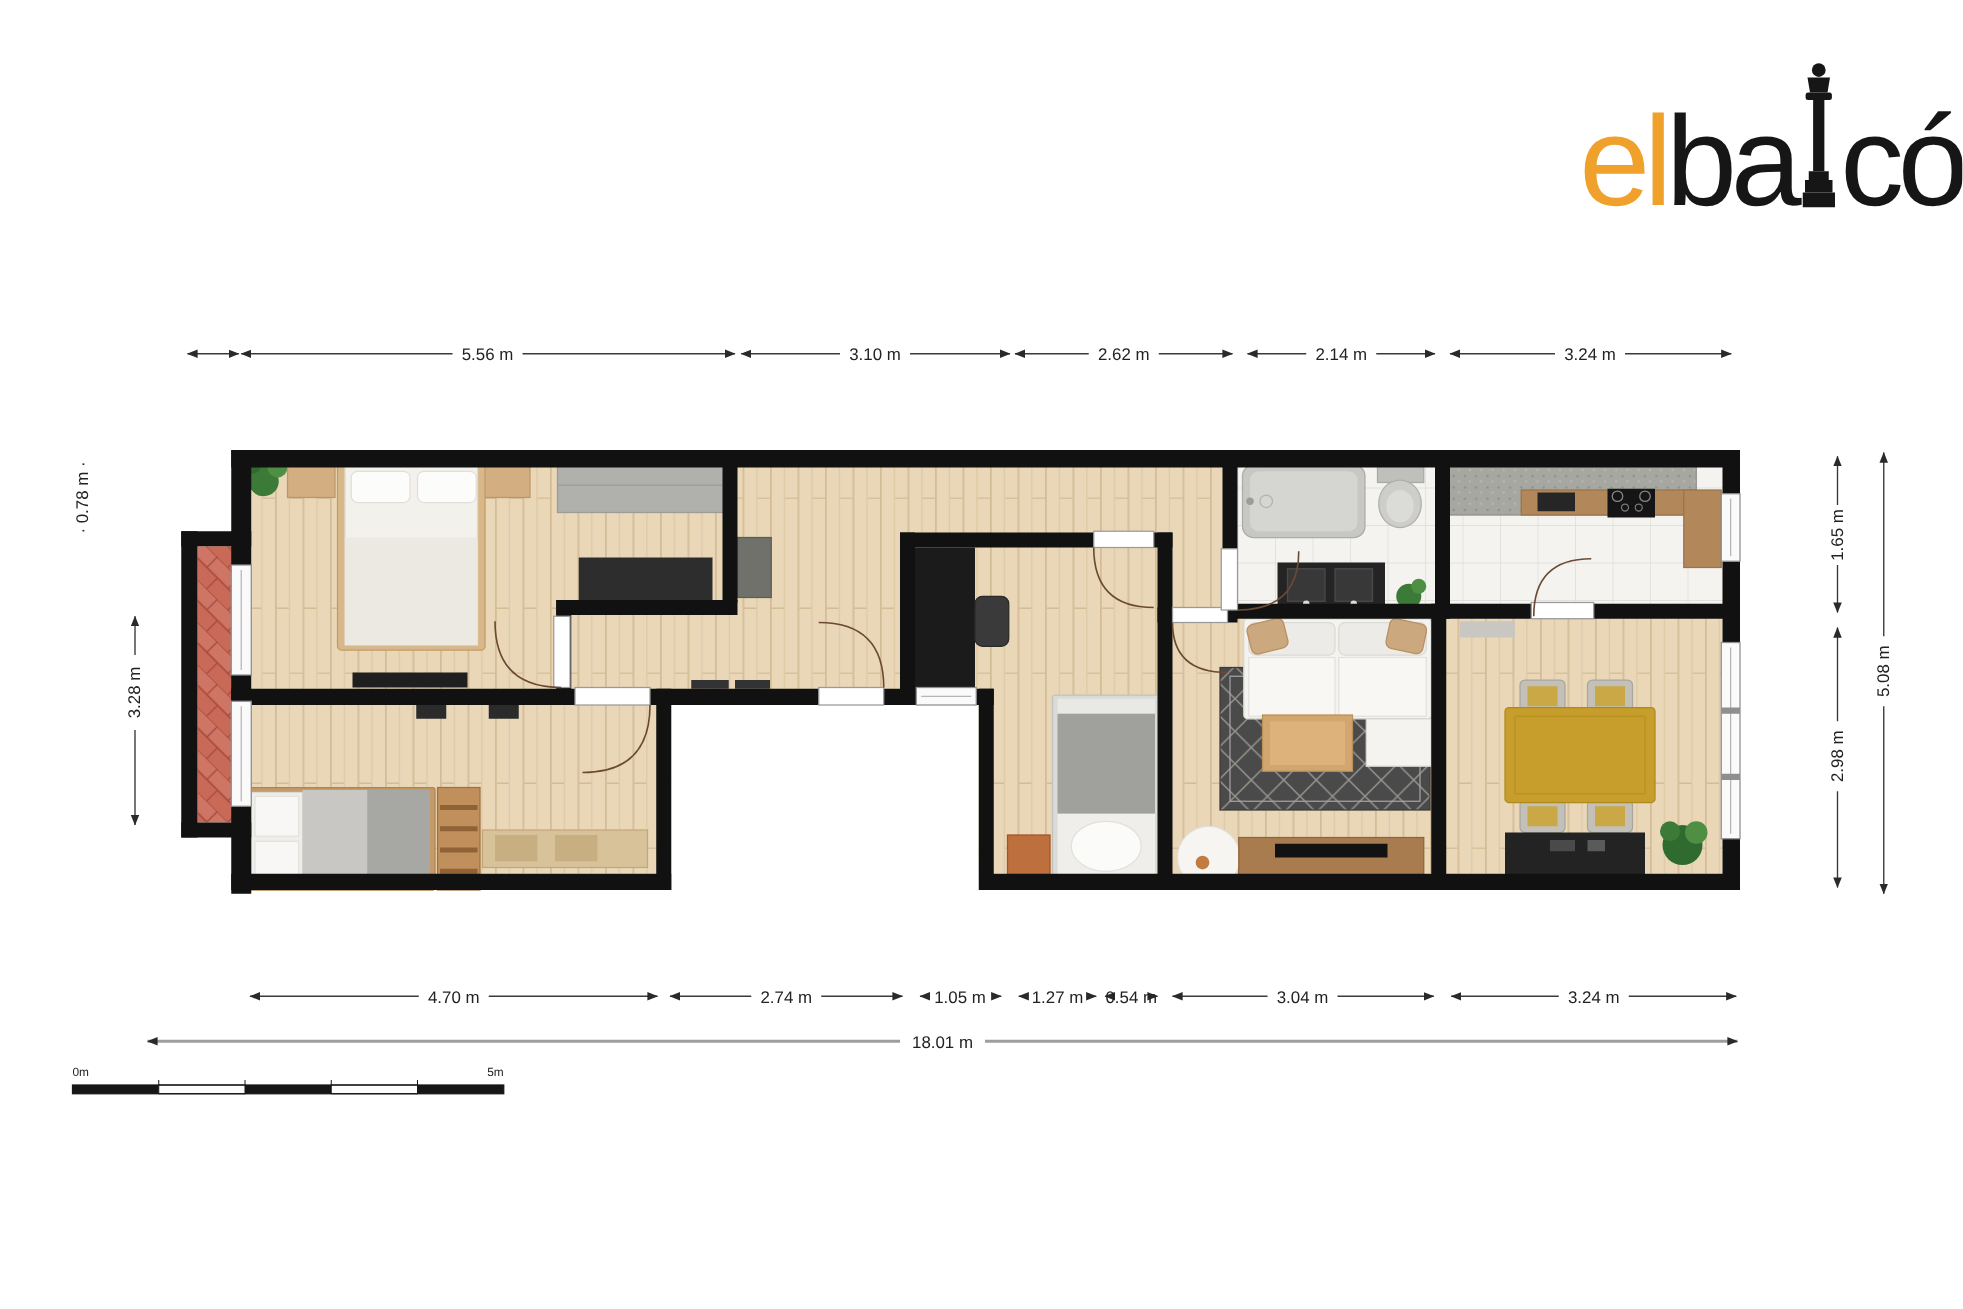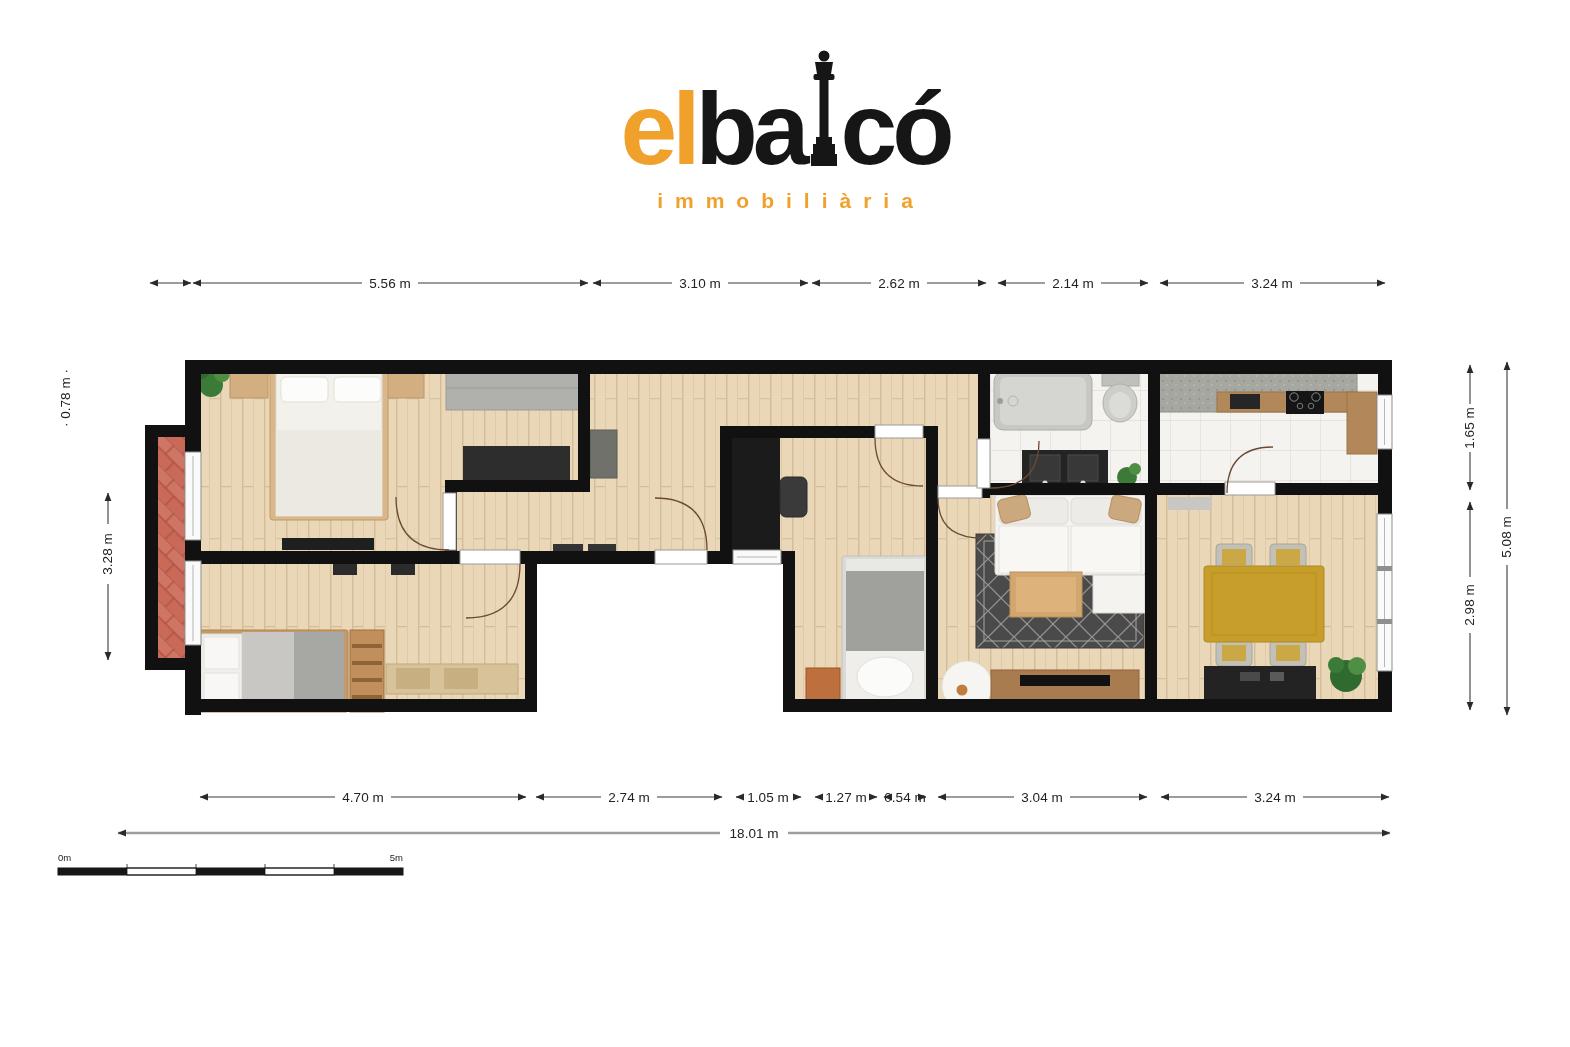--- a/index.html
+++ b/index.html
@@ -1,19 +1,19 @@
 <!DOCTYPE html>
 <html><head>
 <meta charset="utf-8">
 <style>
   html,body{margin:0;padding:0;background:#ffffff;}
   .page{position:relative;width:1570px;height:1047px;background:#fff;
         font-family:"Liberation Sans",sans-serif;overflow:hidden;}
   .logo{position:absolute;top:50px;left:0;right:0;text-align:center;user-select:none;}
-  .logo-word{font-size:102px;font-weight:700;letter-spacing:-5px;line-height:1;color:#161616;}
+  .logo-word{font-size:102px;font-weight:400;letter-spacing:-5px;line-height:1;color:#161616;text-align:right;}
   .logo-word .el{color:#F0A12C;}
   .logo-word .column{display:inline-block;vertical-align:baseline;margin:0 4px -2px 6px;}
   .logo-sub{margin-top:9px;font-size:21px;font-weight:600;color:#F0A12C;
             letter-spacing:12px;padding-left:12px;}
   svg.plan{position:absolute;left:0;top:0;}
   .dim{font-size:13.5px;fill:#222;text-anchor:middle;}
   .dim-sm{font-size:9.5px;fill:#222;}
   .dl{stroke:#3A3A3A;stroke-width:1.1;}
   .dlg{stroke:#9E9E9E;stroke-width:2.4;}
   .arcline{stroke:#6B4A33;stroke-width:1.3;fill:none;}
@@ -31,21 +31,20 @@
           <g fill="#161616">
             <circle cx="13" cy="6" r="5.5"></circle>
             <path d="M4 12 L22 12 L20 24 L6 24 Z"></path>
             <rect x="2.5" y="24" width="21" height="6" rx="2"></rect>
             <rect x="8.5" y="30" width="9" height="57"></rect>
             <rect x="5" y="87" width="16" height="7"></rect>
             <rect x="2" y="94" width="22" height="10"></rect>
             <rect x="0" y="104" width="26" height="12"></rect>
           </g>
         </svg><span>có</span></div>
-    <div class="logo-sub">immobiliària</div>
   </div>
 
   <svg class="plan" width="1570" height="1047" viewBox="0 0 1570 1047">
     <defs>
       <marker id="arr" viewBox="0 0 10 10" refX="9" refY="5" markerWidth="9" markerHeight="9" orient="auto-start-reverse" markerUnits="userSpaceOnUse">
         <path d="M0 1.2 L9.5 5 L0 8.8 Z" fill="#2A2A2A"></path>
       </marker>
       <pattern id="wood" width="22" height="140" patternUnits="userSpaceOnUse">
         <rect width="22" height="140" fill="#E9D7B8"></rect>
         <rect x="0" width="1.4" height="140" fill="#D4BC96"></rect>

